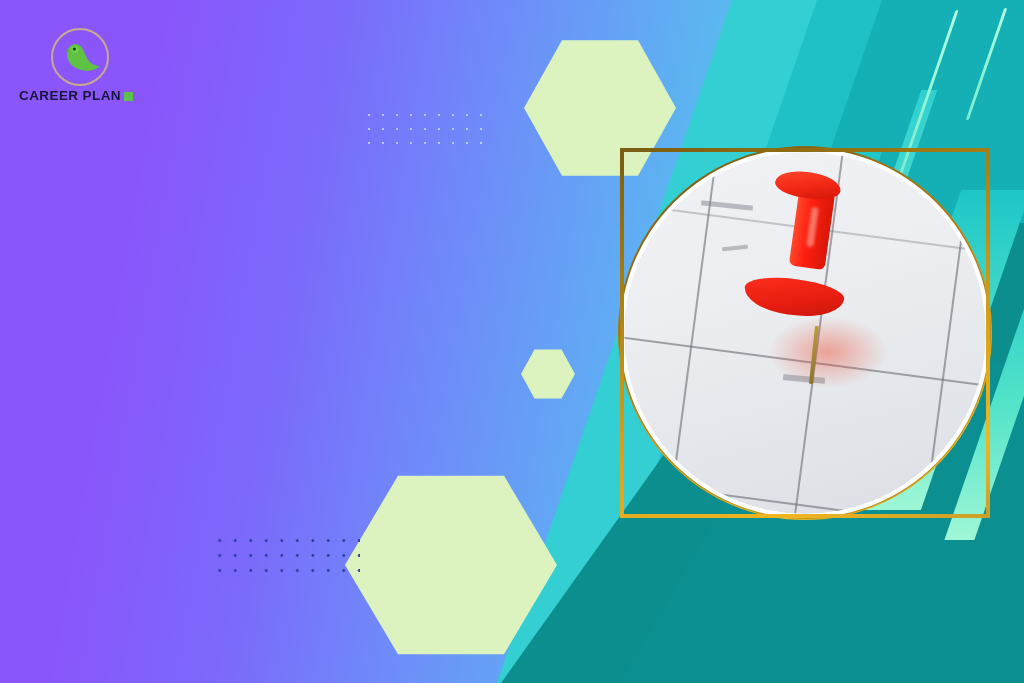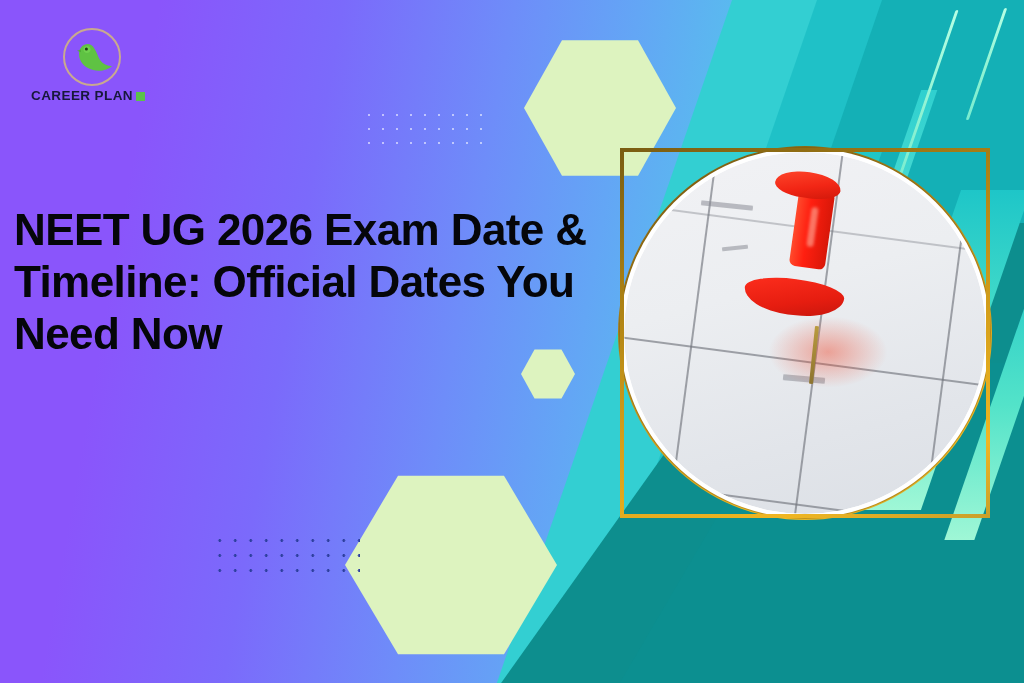--- a/index.html
+++ b/index.html
@@ -114,21 +114,20 @@
     background-size: 15.5px 15px;
   }
 
   
   .logo {
     position: absolute;
     left: 18px;
     top: 28px;
     width: 116px;
     height: 84px;
-    margin-left: 12px;
   }
   .logo-ring {
     position: absolute;
     left: 33px; top: 0;
     width: 58px; height: 58px;
     border: 2px solid #c9a98f;
     border-radius: 50%;
   }
   .logo-bird {
     position: absolute;
@@ -307,21 +306,20 @@
     <div class="logo-ring"></div>
     <svg class="logo-bird" viewBox="0 0 40 38">
       <path d="M14 6 C9 6 5 10 5 16 C5 24 11 30 19 32 C26 34 34 32 38 28 C33 28 29 26 26 22 C24 19 23 14 20 10 C18 7 16 6 14 6 Z" fill="#5fc243"></path>
       <path d="M13 8 C11 8 9.5 9.5 9.5 11.5 C9.5 13.5 11 15 13 15 C15 15 16.5 13.5 16.5 11.5 C16.5 9.5 15 8 13 8 Z" fill="#6fd14f"></path>
       <circle cx="12.4" cy="11" r="1.5" fill="#1d3c12"></circle>
       <path d="M7 11.5 L3 12.8 L7 14.2 Z" fill="#4fae36"></path>
     </svg>
     <div class="logo-word"><span>CAREER PLAN</span><span class="mark"></span></div>
   </div>
 
-  <h1 class="headline">NEET UG 2026 Exam Date &amp; Timeline: Official Dates You Need Now</h1>
 
   <div class="photo-ring-fix"></div>
   <div class="photo">
     <div class="photo-inner">
       <div class="cal">
         <div class="cal-line cal-h1"></div>
         <div class="cal-line cal-h2"></div>
         <div class="cal-line cal-h3"></div>
         <div class="cal-line cal-v1"></div>
         <div class="cal-line cal-v2"></div>

